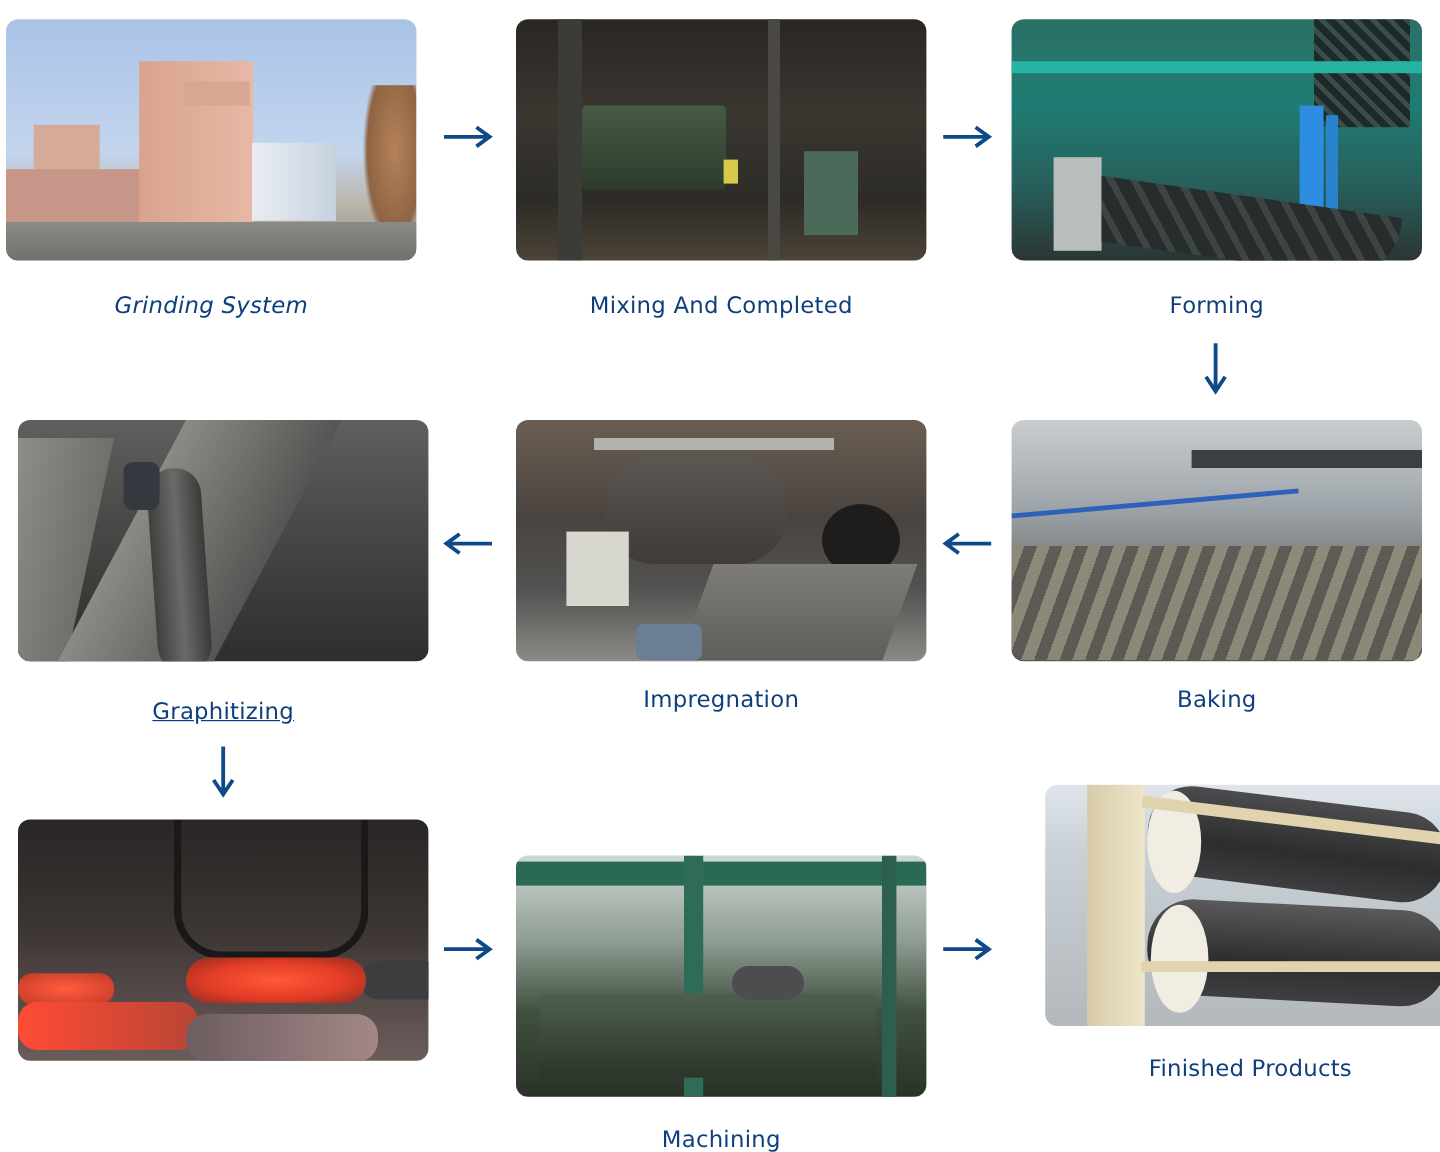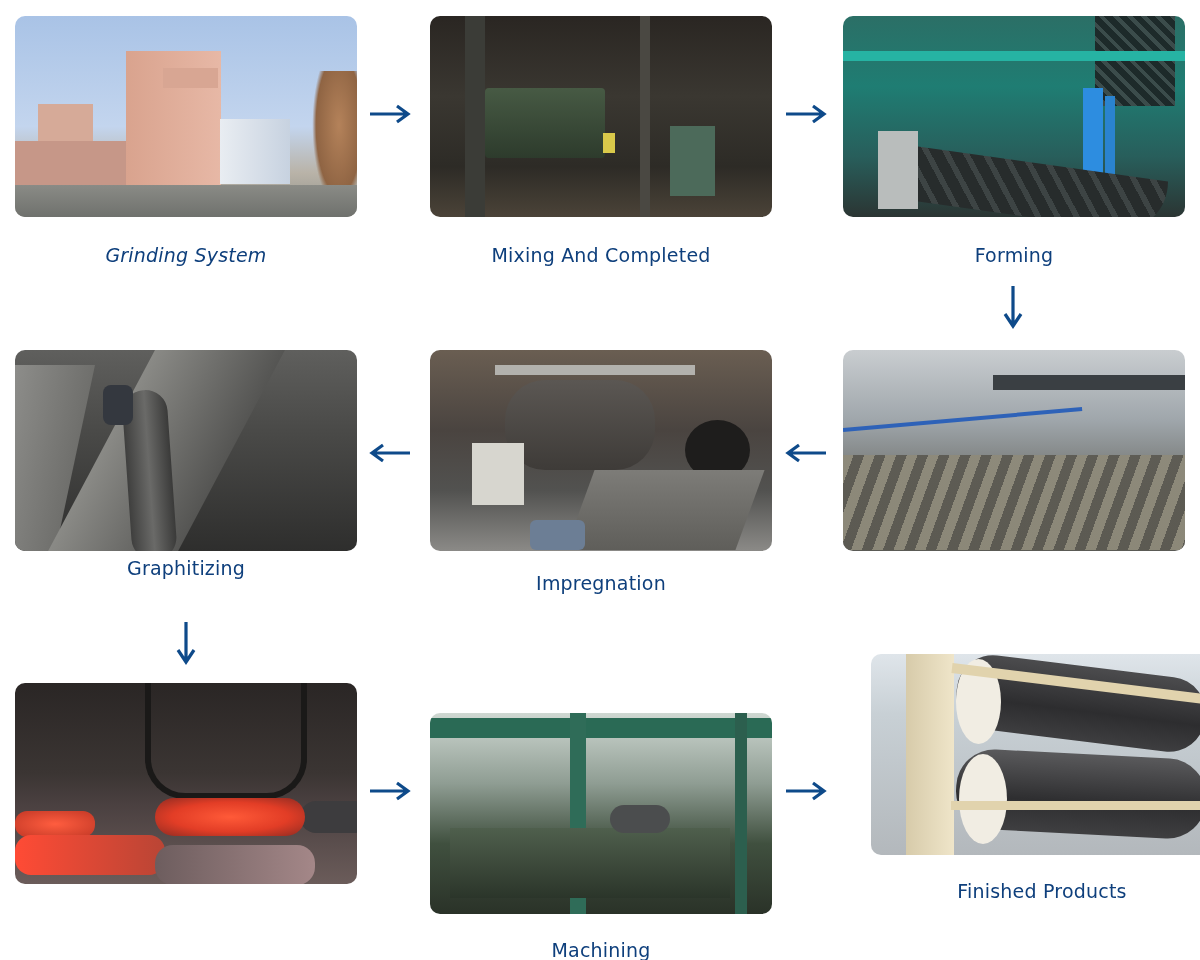--- a/index.html
+++ b/index.html
@@ -90,21 +90,21 @@
     .p9 .rod2 { position:absolute; left:85px; top:100px; width:250px; height:80px; background:linear-gradient(180deg,#5a5a5c,#2e2e30 60%,#3f3f41); border-radius:38px; transform: rotate(3deg); }
     .p9 .cap1 { position:absolute; left:85px; top:5px; width:45px; height:85px; background:#f1ede3; border-radius:50%; }
     .p9 .cap2 { position:absolute; left:88px; top:100px; width:48px; height:90px; background:#f1ede3; border-radius:50%; }
     .p9 .crate { position:absolute; left:35px; top:0; width:48px; height:201px; background:linear-gradient(90deg,#d7cbaa,#efe5c9); }
     .p9 .slat1 { position:absolute; left:80px; top:25px; width:262px; height:10px; background:#e1d3ad; transform: rotate(7deg); }
     .p9 .slat2 { position:absolute; left:80px; top:147px; width:262px; height:9px; background:#e1d3ad; }
   </style>
 </head>
 <body>
 
-<div class="step" style="left:15px; top:16px;font-style:italic;">
+<div class="step" style="left:5px; top:16px;font-style:italic;">
   <div class="photo p1">
     <div class="b2"></div>
       <div class="b4"></div>
       <div class="b1"></div>
       <div class="b1b"></div>
       <div class="b3"></div>
       <div class="tree"></div>
       <div class="wall"></div>
   </div>
   <div class="caption" style="top:228px;">Grinding System</div>
@@ -133,41 +133,42 @@
   <div class="caption" style="top:228px;">Forming</div>
 </div>
 
 <div class="step" style="left:15px; top:350px;">
   <div class="photo p4">
     <div class="wallL"></div>
       <div class="wallR"></div>
       <div class="tube"></div>
       <div class="worker"></div>
   </div>
-  <div class="caption" style="top:207px;">Graphitizing</div>
+  <div class="caption" style="top:232px;text-decoration:underline;">Graphitizing</div>
 </div>
 
 <div class="step" style="left:430px; top:350px;">
   <div class="photo p5">
     <div class="pipe"></div>
       <div class="tank"></div>
       <div class="door"></div>
       <div class="conv"></div>
       <div class="panel"></div>
       <div class="motor"></div>
   </div>
   <div class="caption" style="top:222px;">Impregnation</div>
 </div>
 
 <div class="step" style="left:843px; top:350px;">
   <div class="photo p6">
     <div class="crane"></div>
       <div class="pipe"></div>
       <div class="frames"></div>
   </div>
+  <div class="caption" style="top:222px;">Baking</div>
 </div>
 
 <div class="step" style="left:15px; top:683px;">
   <div class="photo p7">
     <div class="claw"></div>
       <div class="cold1"></div>
       <div class="hot1"></div>
       <div class="hot2"></div>
       <div class="hot3"></div>
       <div class="cold2"></div>

